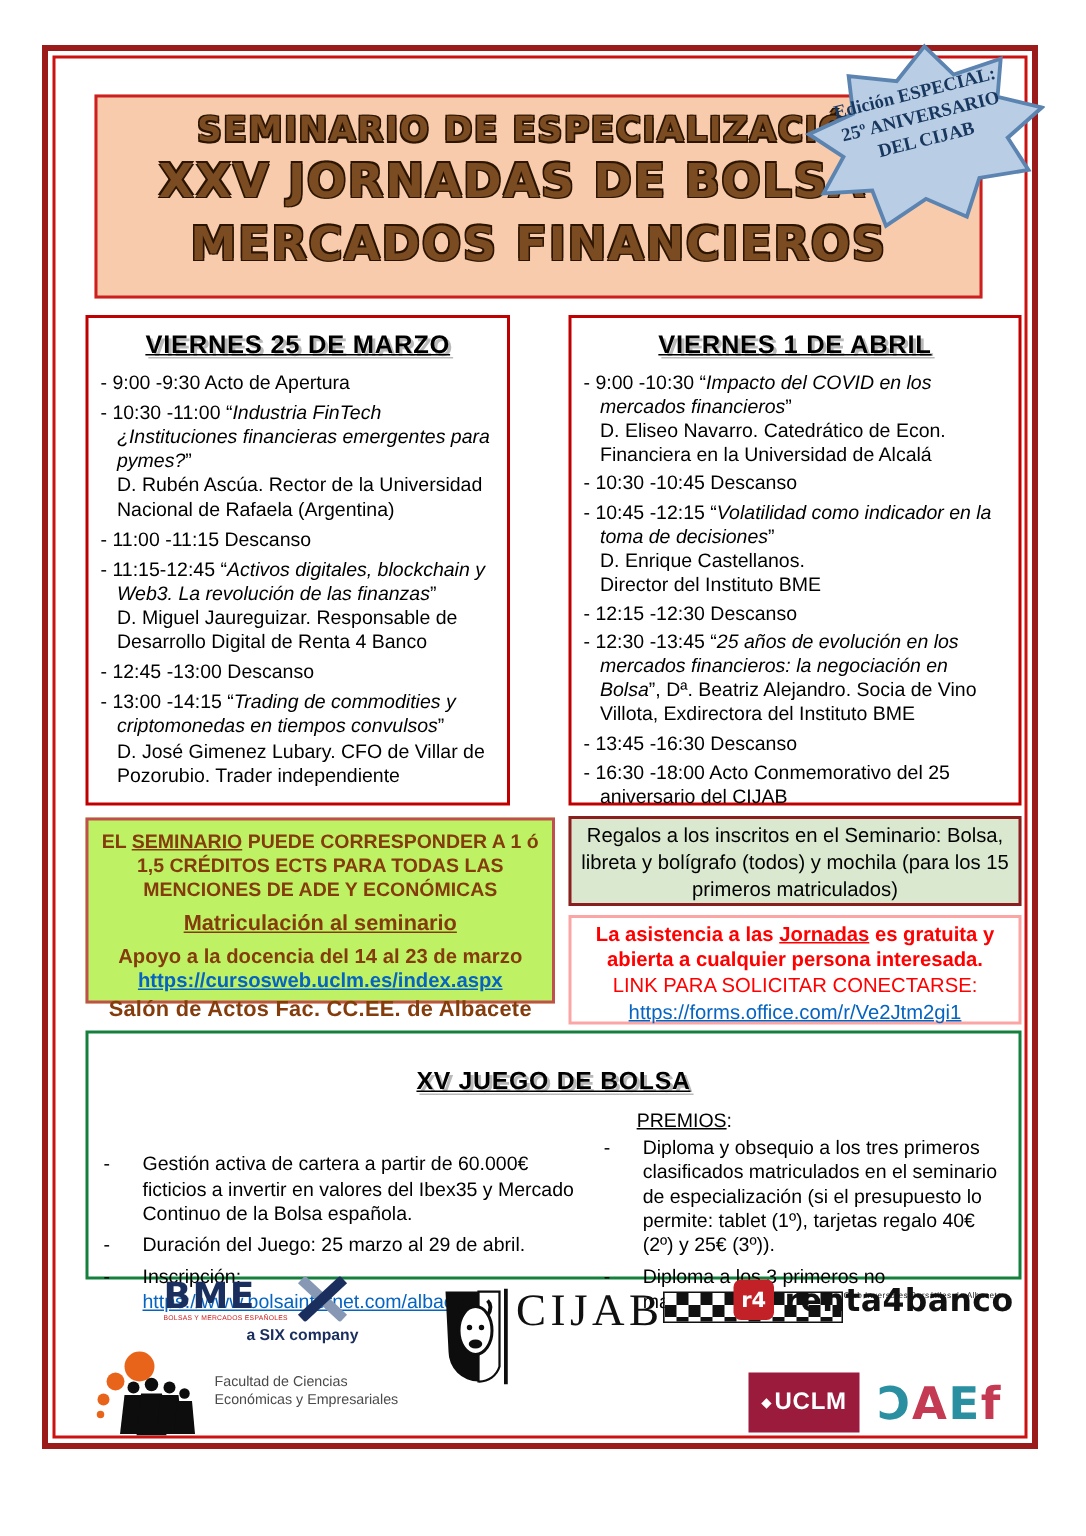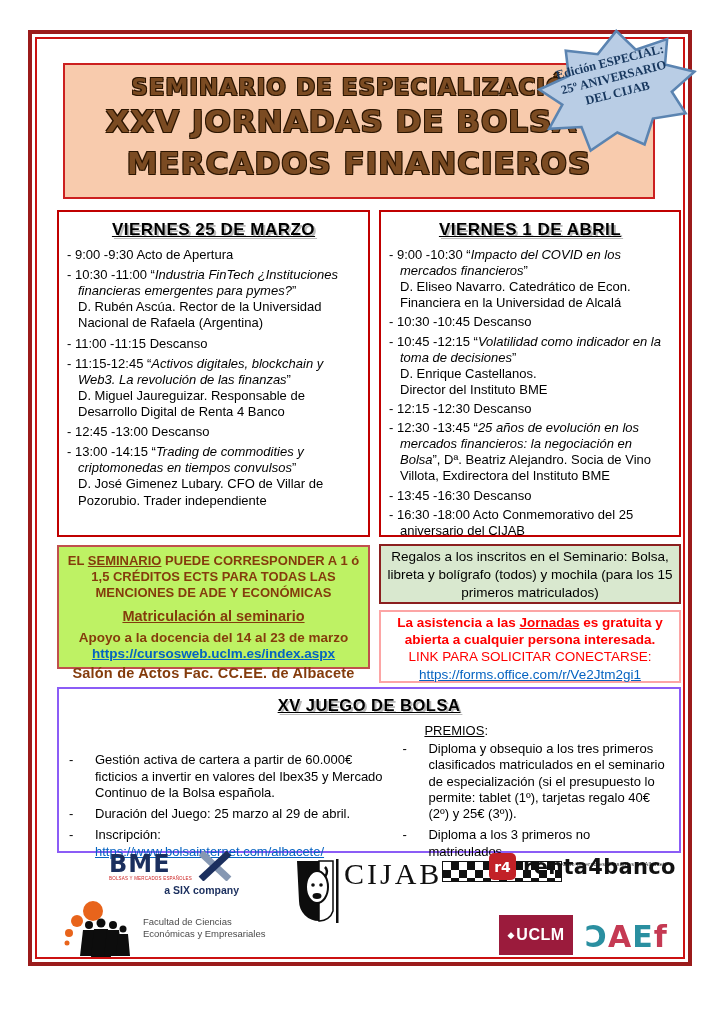--- a/index.html
+++ b/index.html
@@ -19,21 +19,21 @@
         text-shadow:1px 1px 0 #2b1500,-1px 1px 0 #2b1500,1px -1px 0 #2b1500,-1px -1px 0 #2b1500;}
 
   
   .badge{position:absolute;left:498px;top:-12px;width:164px;height:128px;transform:rotate(-14deg);z-index:5;}
   .badge svg{position:absolute;left:0;top:0;}
   .badge-text{position:absolute;left:0;top:26px;width:164px;text-align:center;
         font-family:"Liberation Serif",serif;font-weight:bold;color:#17375e;font-size:12.5px;line-height:16px;}
 
   
   .sch-box{position:absolute;background:#fff;border:2px solid #c00000;box-sizing:border-box;padding:4px 8px;}
-  .sch-box.left{left:20px;top:171px;width:313px;height:327px;}
+  .sch-box.left{left:20px;top:171px;width:283px;height:327px;}
   .sch-box.right{left:342px;top:171px;width:302px;height:327px;}
   .sch-title{text-align:center;font-size:17px;font-weight:bold;text-decoration:underline;
         margin:4px 0 7px 0;text-shadow:2px 2px 0 #b9b9b9;letter-spacing:.5px;}
   .sch-item{font-size:13px;line-height:1.24;padding-left:11px;text-indent:-11px;margin-bottom:4px;}
   .sch-box.right .sch-item{margin-bottom:3px;}
 
   .it{font-style:italic;}
   .un{text-decoration:underline;}
   .bd{font-weight:bold;}
   .lk{color:#0563c1;text-decoration:underline;}
@@ -55,21 +55,21 @@
         text-align:center;font-size:13.5px;line-height:1.33;padding:2px 4px;color:#000;}
 
   
   .attendance-box{position:absolute;left:342px;top:571px;width:302px;height:73px;
         background:#fff;border:2px solid #fca5a5;box-sizing:border-box;text-align:center;
         font-size:13.5px;line-height:1.25;color:#ff0000;padding:3px 2px;}
   .attendance-link{margin-top:1px;font-size:13.5px;}
 
   
   .game-box{position:absolute;left:20px;top:648px;width:624px;height:166px;
-        background:#fff;border:2px solid #8b5cf6;box-sizing:border-box;padding:4px 10px;}
+        background:#fff;border:2px solid #15803d;box-sizing:border-box;padding:20px 10px;}
   .game-title{text-align:center;font-size:16.5px;font-weight:bold;text-decoration:underline;
         text-shadow:2px 2px 0 #b9b9b9;margin:3px 0 8px 0;letter-spacing:.5px;}
   .game-cols{display:flex;gap:10px;align-items:flex-end;}
   .game-left{width:330px;}
   .game-right{width:272px;}
   .game-item{font-size:13px;line-height:1.25;padding-left:26px;margin-bottom:5px;}
   .premios-head{font-size:13px;padding-left:22px;margin-bottom:3px;}
 
   
   .logos{position:absolute;left:0;top:798px;width:592px;height:120px;}

